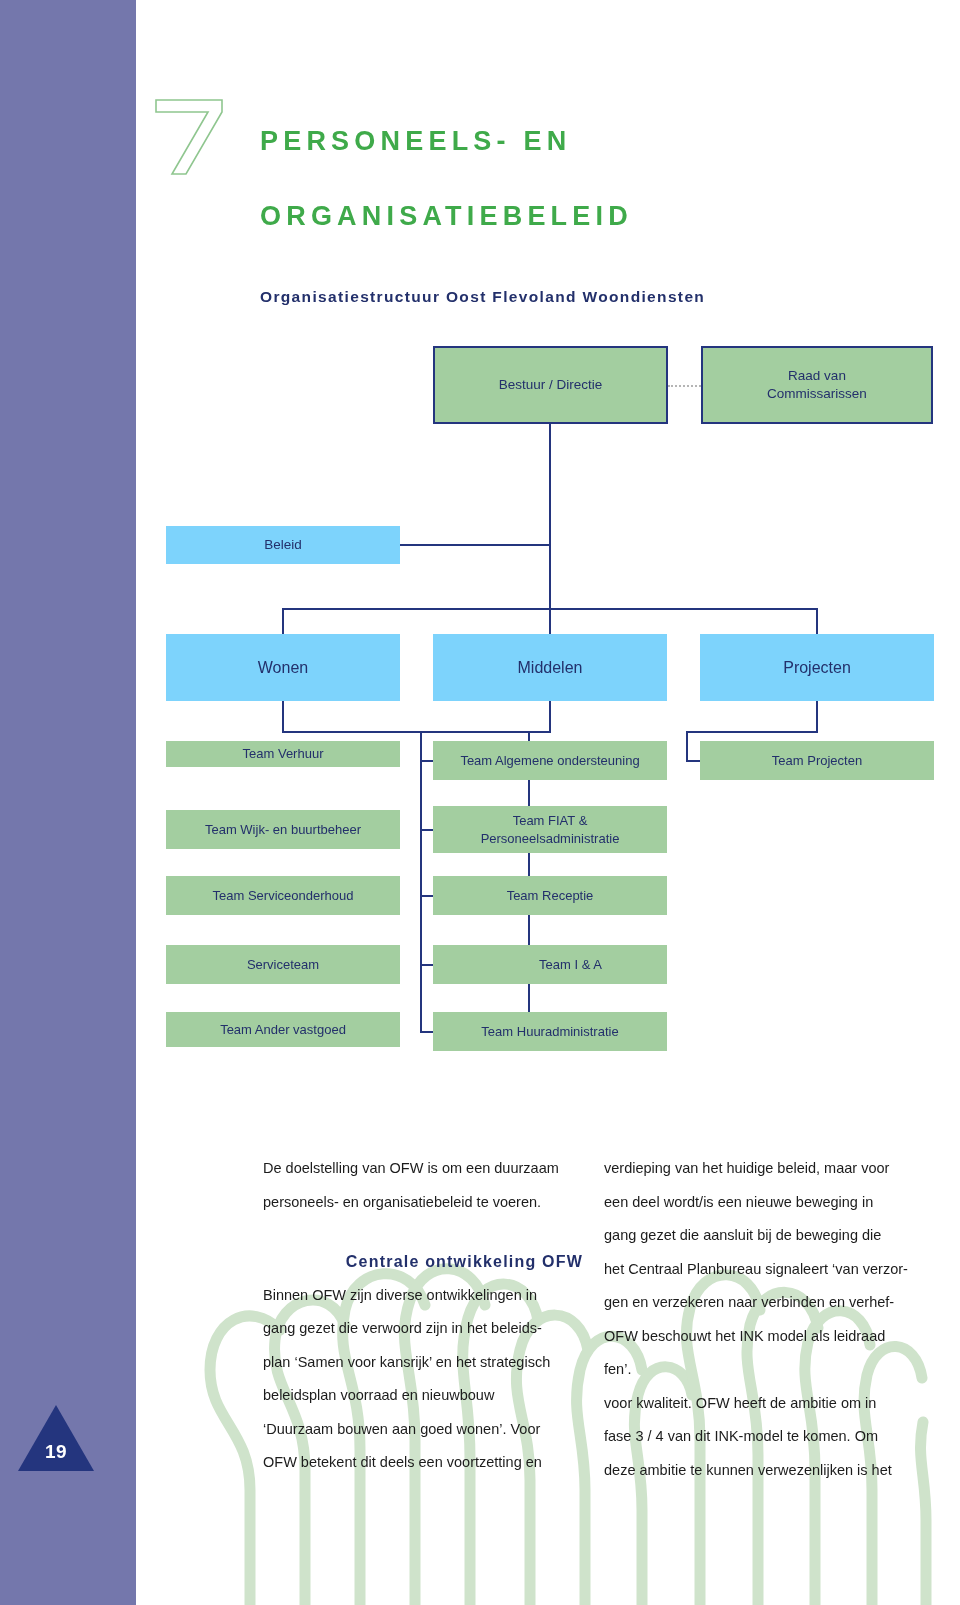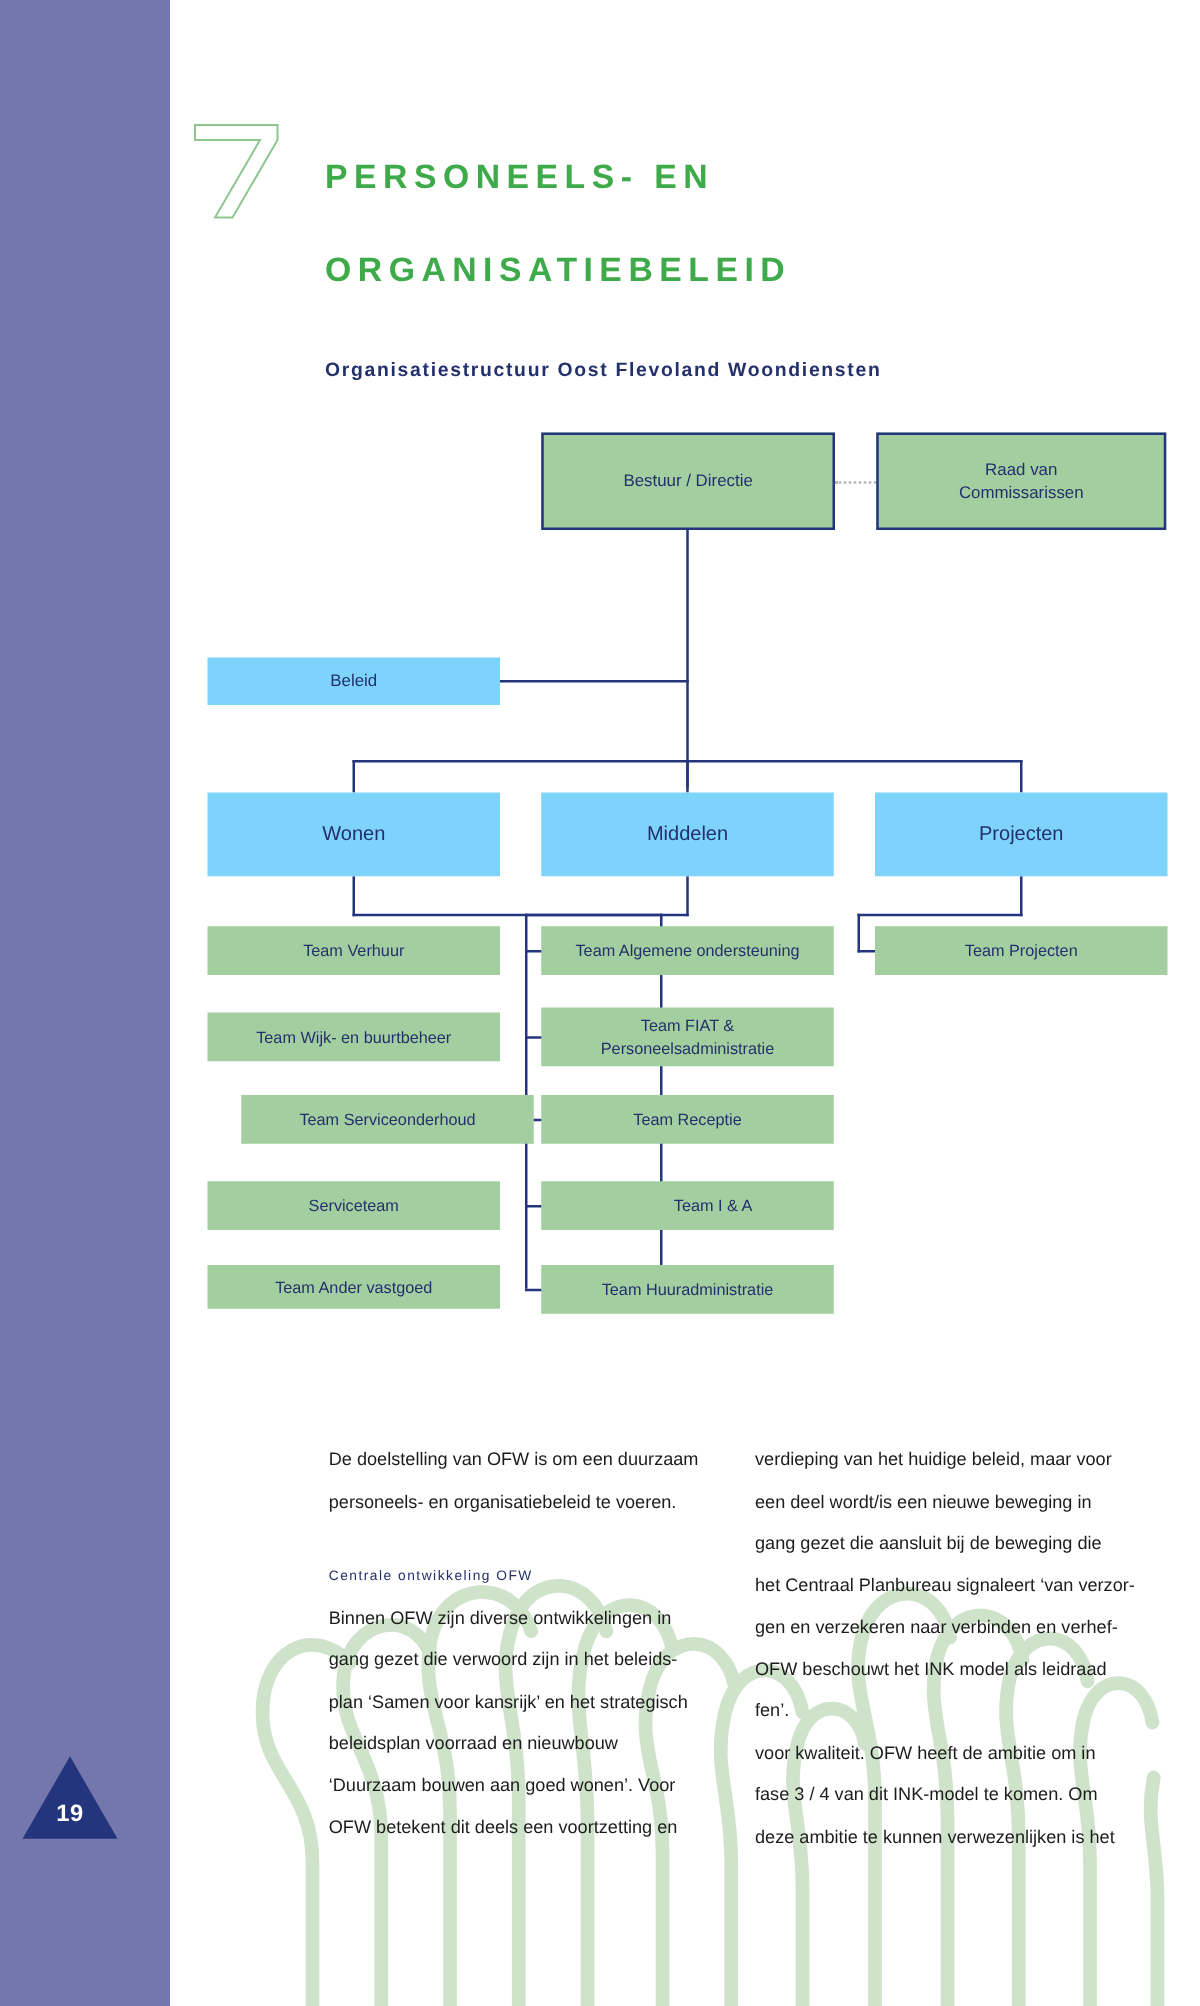--- a/index.html
+++ b/index.html
@@ -97,23 +97,24 @@
 
   
   .col {
     position: absolute; z-index: 3;
     color: #1c1c1c; font-size: 14.5px; line-height: 33.5px;
     width: 320px;
   }
   #col-left  { left: 263px; top: 1152px; }
   #col-right { left: 604px; top: 1152px; }
   .col .h3 {
-    color: #23306b; font-weight: normal; font-size: 11px;
+    color: #23306b; font-weight: bold; font-size: 16px;
     letter-spacing: 1.2px; line-height: 33.5px;
     margin-top: 26px;
+    text-align: right;
   }
   .col .line { white-space: pre; }
 </style>
 </head>
 <body>
 
 <div id="page">
 
   <svg id="watermark" viewBox="0 0 830 415">
     <g fill="none" stroke="#cfe3cb" stroke-width="11" stroke-linecap="round">
@@ -202,27 +203,27 @@
     <div class="node lilac mid" style="left:166px; top:634px; width:234px; height:67px;">
       <span>Wonen</span>
     </div>
     <div class="node lilac mid" style="left:433px; top:634px; width:234px; height:67px;">
       <span>Middelen</span>
     </div>
     <div class="node lilac mid" style="left:700px; top:634px; width:234px; height:67px;">
       <span>Projecten</span>
     </div>
 
-    <div class="node green small" style="left:166px; top:741px; width:234px; height:39px;">
+    <div class="node green small" style="left:166px; top:741px; width:234px; height:26px;">
       <span>Team Verhuur</span>
     </div>
     <div class="node green small" style="left:166px; top:810px; width:234px; height:39px;">
       <span>Team Wijk- en buurtbeheer</span>
     </div>
-    <div class="node green small" style="left:166px; top:876px; width:234px; height:39px;margin-left:27px;">
+    <div class="node green small" style="left:166px; top:876px; width:234px; height:39px;">
       <span>Team Serviceonderhoud</span>
     </div>
     <div class="node green small" style="left:166px; top:945px; width:234px; height:39px;">
       <span>Serviceteam</span>
     </div>
     <div class="node green small" style="left:166px; top:1012px; width:234px; height:35px;text-align:center;">
       <span>Team Ander vastgoed</span>
     </div>
 
     <div class="node green small" style="left:433px; top:741px; width:234px; height:39px;">

